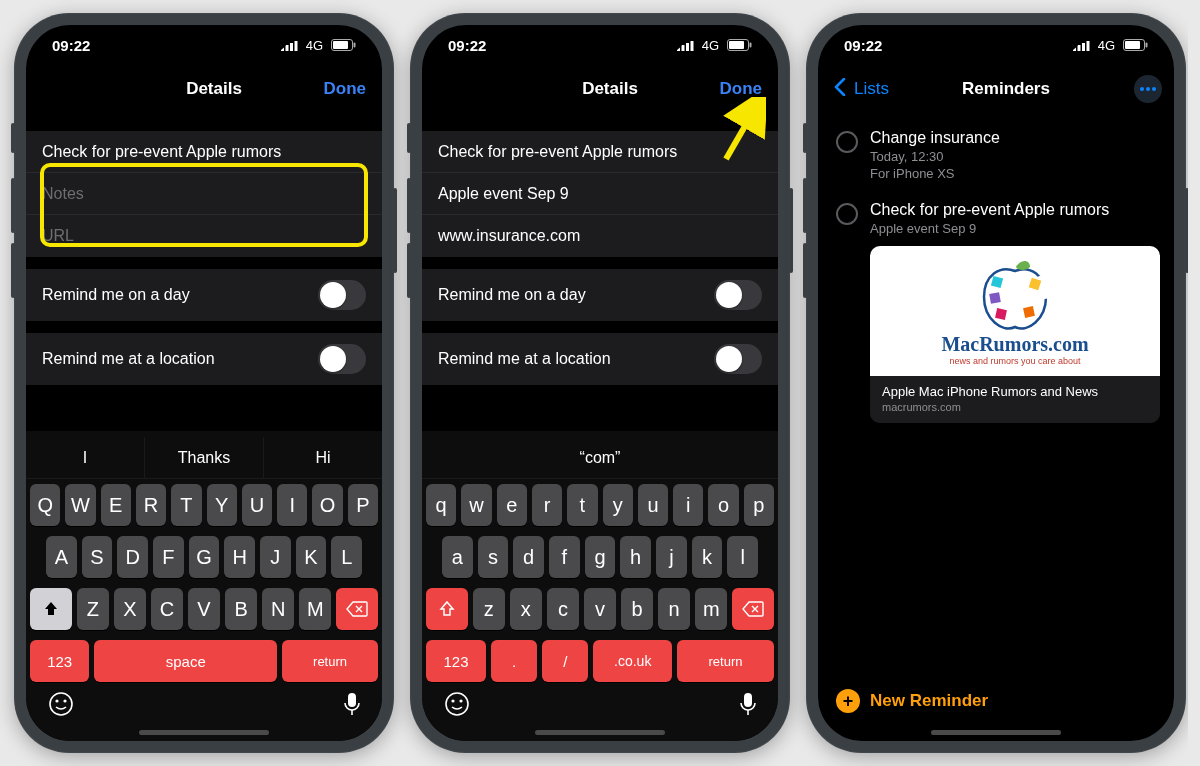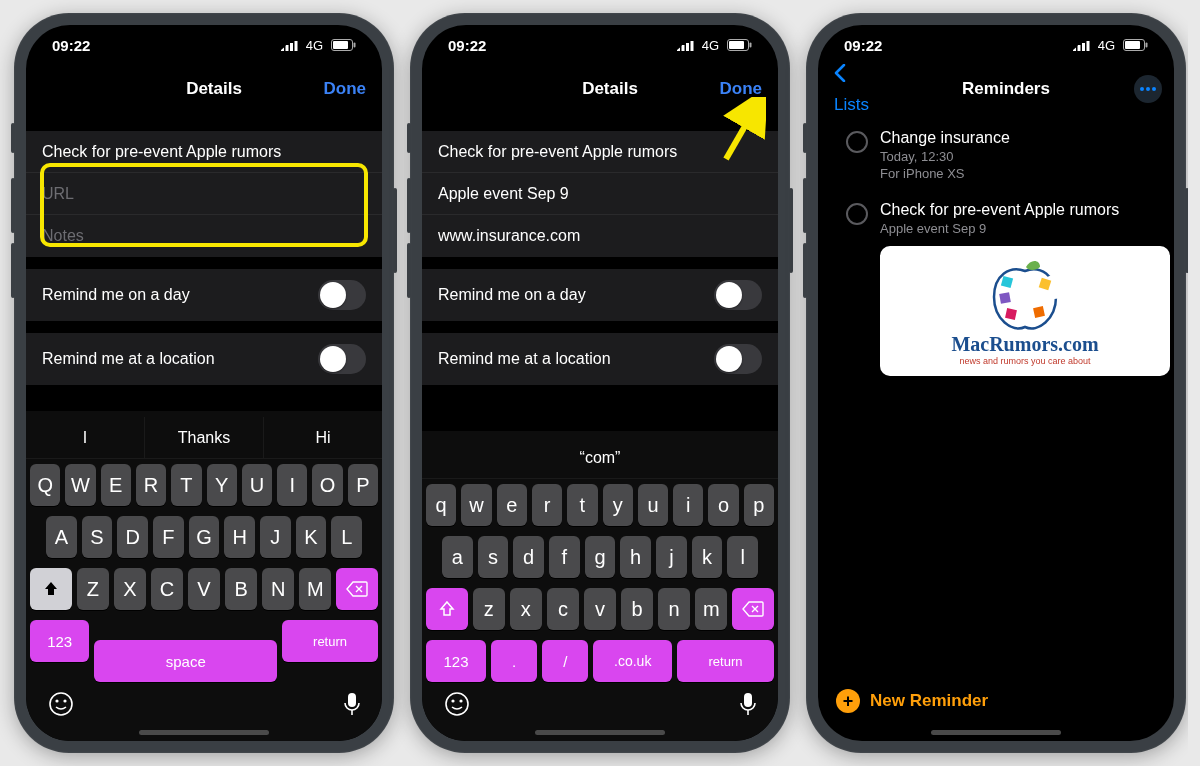--- a/index.html
+++ b/index.html
@@ -14,21 +14,21 @@
   .btn-mute  { left:-3px;  top:110px; width:4px; height:30px; }
   .btn-vol1  { left:-3px;  top:165px; width:4px; height:55px; }
   .btn-vol2  { left:-3px;  top:230px; width:4px; height:55px; }
 
   .status-bar { position:absolute; top:0; left:0; right:0; height:40px; display:flex; justify-content:space-between; align-items:center; padding:0 26px; font-size:15px; font-weight:600; z-index:40; }
   .status-right { display:flex; align-items:center; gap:8px; font-size:13px; font-weight:500; }
   .sig-icon, .bat-icon { display:inline-block; }
   .sig-icon svg, .bat-icon svg { display:block; }
 
   .nav-bar { position:absolute; top:44px; left:0; right:0; height:40px; display:flex; align-items:center; justify-content:center; font-size:17px; font-weight:600;padding-left:20px; }
-  .nav-left  { position:absolute; left:16px;  color:#0a84ff; font-size:17px; font-weight:400; display:flex; align-items:flex-start; gap:8px;flex-direction:column; }
+  .nav-left  { position:absolute; left:16px;  color:#0a84ff; font-size:17px; font-weight:400; display:flex; align-items:center; gap:8px; }
   .nav-right { position:absolute; right:16px; color:#3b82f6; font-size:17px; font-weight:600; }
   .nav-opts  { position:absolute; right:12px; width:28px; height:28px; background:#1c2630; border-radius:50%; display:flex; align-items:center; justify-content:center; }
 
   .content { position:absolute; top:94px; left:0; right:0; bottom:0; overflow:hidden; }
   .group { background:#1c1c1e; margin-top:12px; }
   .row { padding:11px 16px; border-bottom:1px solid #2a2a2c; font-size:16px; color:#fff; display:flex; align-items:center; justify-content:space-between; min-height:42px; }
   .row:last-child { border-bottom:none; }
   .row .ph { color:#6d6d72; }
   .toggle { width:48px; height:30px; background:#39393d; border-radius:15px; position:relative; }
   .toggle .knob { position:absolute; top:2px; left:2px; width:26px; height:26px; background:#fff; border-radius:50%; box-shadow:0 1px 2px rgba(0,0,0,.4); }
@@ -36,31 +36,31 @@
   .highlight { position:absolute; border:4px solid #f7e600; border-radius:10px; pointer-events:none; z-index:30; }
   .arrow { position:absolute; z-index:35; pointer-events:none; }
 
   
   .kbd { position:absolute; left:0; right:0; bottom:0; background:#0d0d0d; padding-top:6px; }
   .sug-row { display:flex; height:42px; border-bottom:1px solid #1a1a1a; }
   .sug { flex:1; display:flex; align-items:center; justify-content:center; color:#fff; font-size:16px; border-right:1px solid #1a1a1a; }
   .sug:last-child { border-right:none; }
   .krow { display:flex; justify-content:center; gap:5px; padding:5px 4px; }
   .key { background:#4a4a4c; color:#fff; height:42px; border-radius:6px; display:flex; align-items:center; justify-content:center; font-size:20px; flex:1; box-shadow:0 1px 0 #000; }
-  .key.dark { background:#d946ef; font-size:15px; }
+  .key.dark { background:#ef4444; font-size:15px; }
   .key.shift { background:#d1d1d6; }
-  .key.space { flex:4; font-size:15px;margin-top:20px; }
+  .key.space { flex:4; font-size:15px; }
   .key.ret { flex:2.1; font-size:13px; }
   .key.num { flex:1.3; font-size:15px; }
   .key.shiftk { flex:1.3; }
   .key.del { flex:1.3; }
   .kbot { display:flex; justify-content:space-between; align-items:center; padding:6px 22px 22px 22px; height:54px; }
 
   
-  .rem-list { padding:0 28px; }
+  .rem-list { padding:0 18px; }
   .rem-item { display:flex; align-items:flex-start; gap:12px; padding:10px 0; }
   .rem-circle { width:22px; height:22px; border:2px solid #5a5a5e; border-radius:50%; flex-shrink:0; margin-top:2px; }
   .rem-body { flex:1; }
   .rem-title { font-size:16px; color:#fff; }
   .rem-sub { font-size:13px; color:#8e8e93; margin-top:2px; }
   .link-card { margin-top:10px; background:#1c1c1e; border-radius:10px; overflow:hidden; width:290px; }
   .link-img { height:130px; background:#fff; display:flex; align-items:center; justify-content:center; position:relative; }
   .link-meta { padding:8px 12px 10px; background:#1c1c1e; }
   .link-title { font-size:13px; color:#fff; }
   .link-host  { font-size:11px; color:#8e8e93; margin-top:2px; }
@@ -105,24 +105,24 @@
       <span>Details</span>
       <span class="nav-right">Done</span>
     </div>
 
     <div class="content">
       <div class="group">
         <div class="row">
               <span>Check for pre-event Apple rumors</span>
             </div>
         <div class="row">
+              <span class="ph">Notes</span>
+            </div>
+        <div class="row">
               <span class="ph">URL</span>
-            </div>
-        <div class="row">
-              <span class="ph">Notes</span>
             </div>
       </div>
       <div class="group">
         <div class="row">
           <span>Remind me on a day</span>
           <span class="toggle">
                 <span class="knob"></span>
               </span>
         </div>
       </div>
@@ -428,20 +428,24 @@
                     <rect x="12" y="20" width="10" height="10" fill="#26c6da" transform="rotate(15 17 25)"></rect>
                     <rect x="10" y="36" width="10" height="10" fill="#7e57c2" transform="rotate(-10 15 41)"></rect>
                     <rect x="16" y="52" width="10" height="10" fill="#d81b60" transform="rotate(12 21 57)"></rect>
                     <rect x="44" y="50" width="10" height="10" fill="#ef6c00" transform="rotate(-12 49 55)"></rect>
                     <rect x="50" y="22" width="10" height="10" fill="#fbc02d" transform="rotate(18 55 27)"></rect>
                   </g>
                   <text x="130" y="100" text-anchor="middle" font-family="Georgia, serif" font-size="20" font-weight="700" fill="#1b4e8e">MacRumors.com</text>
                   <text x="130" y="113" text-anchor="middle" font-family="Arial" font-size="9" fill="#c0392b">news and rumors you care about</text>
                 </svg>
               </div>
+              <div class="link-meta">
+                <div class="link-title">Apple Mac iPhone Rumors and News</div>
+                <div class="link-host">macrumors.com</div>
+              </div>
             </div>
           </div>
         </div>
       </div>
 
       <div class="new-rem">
         <span class="plus">+</span>
         <span>New Reminder</span>
       </div>
     </div>

